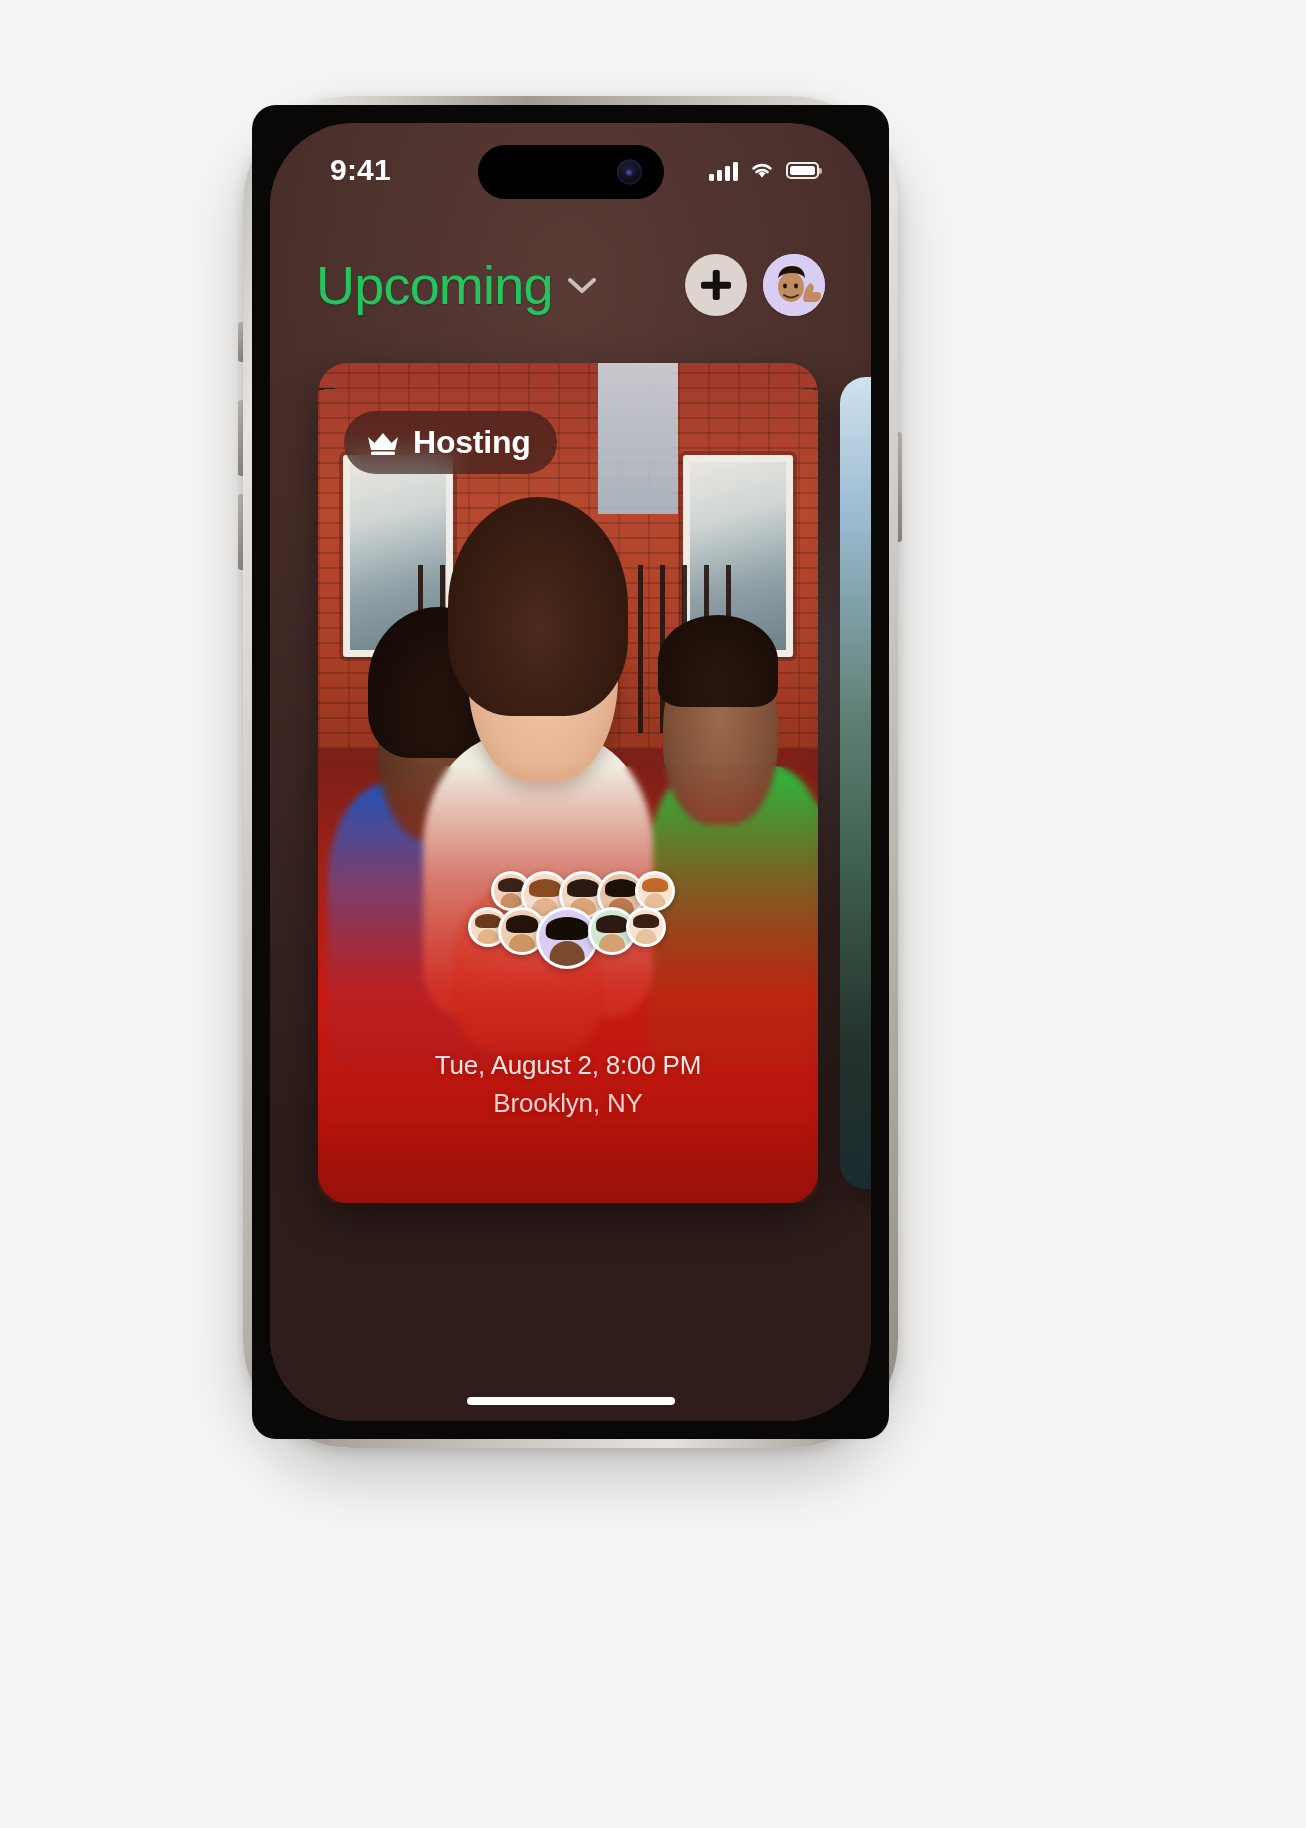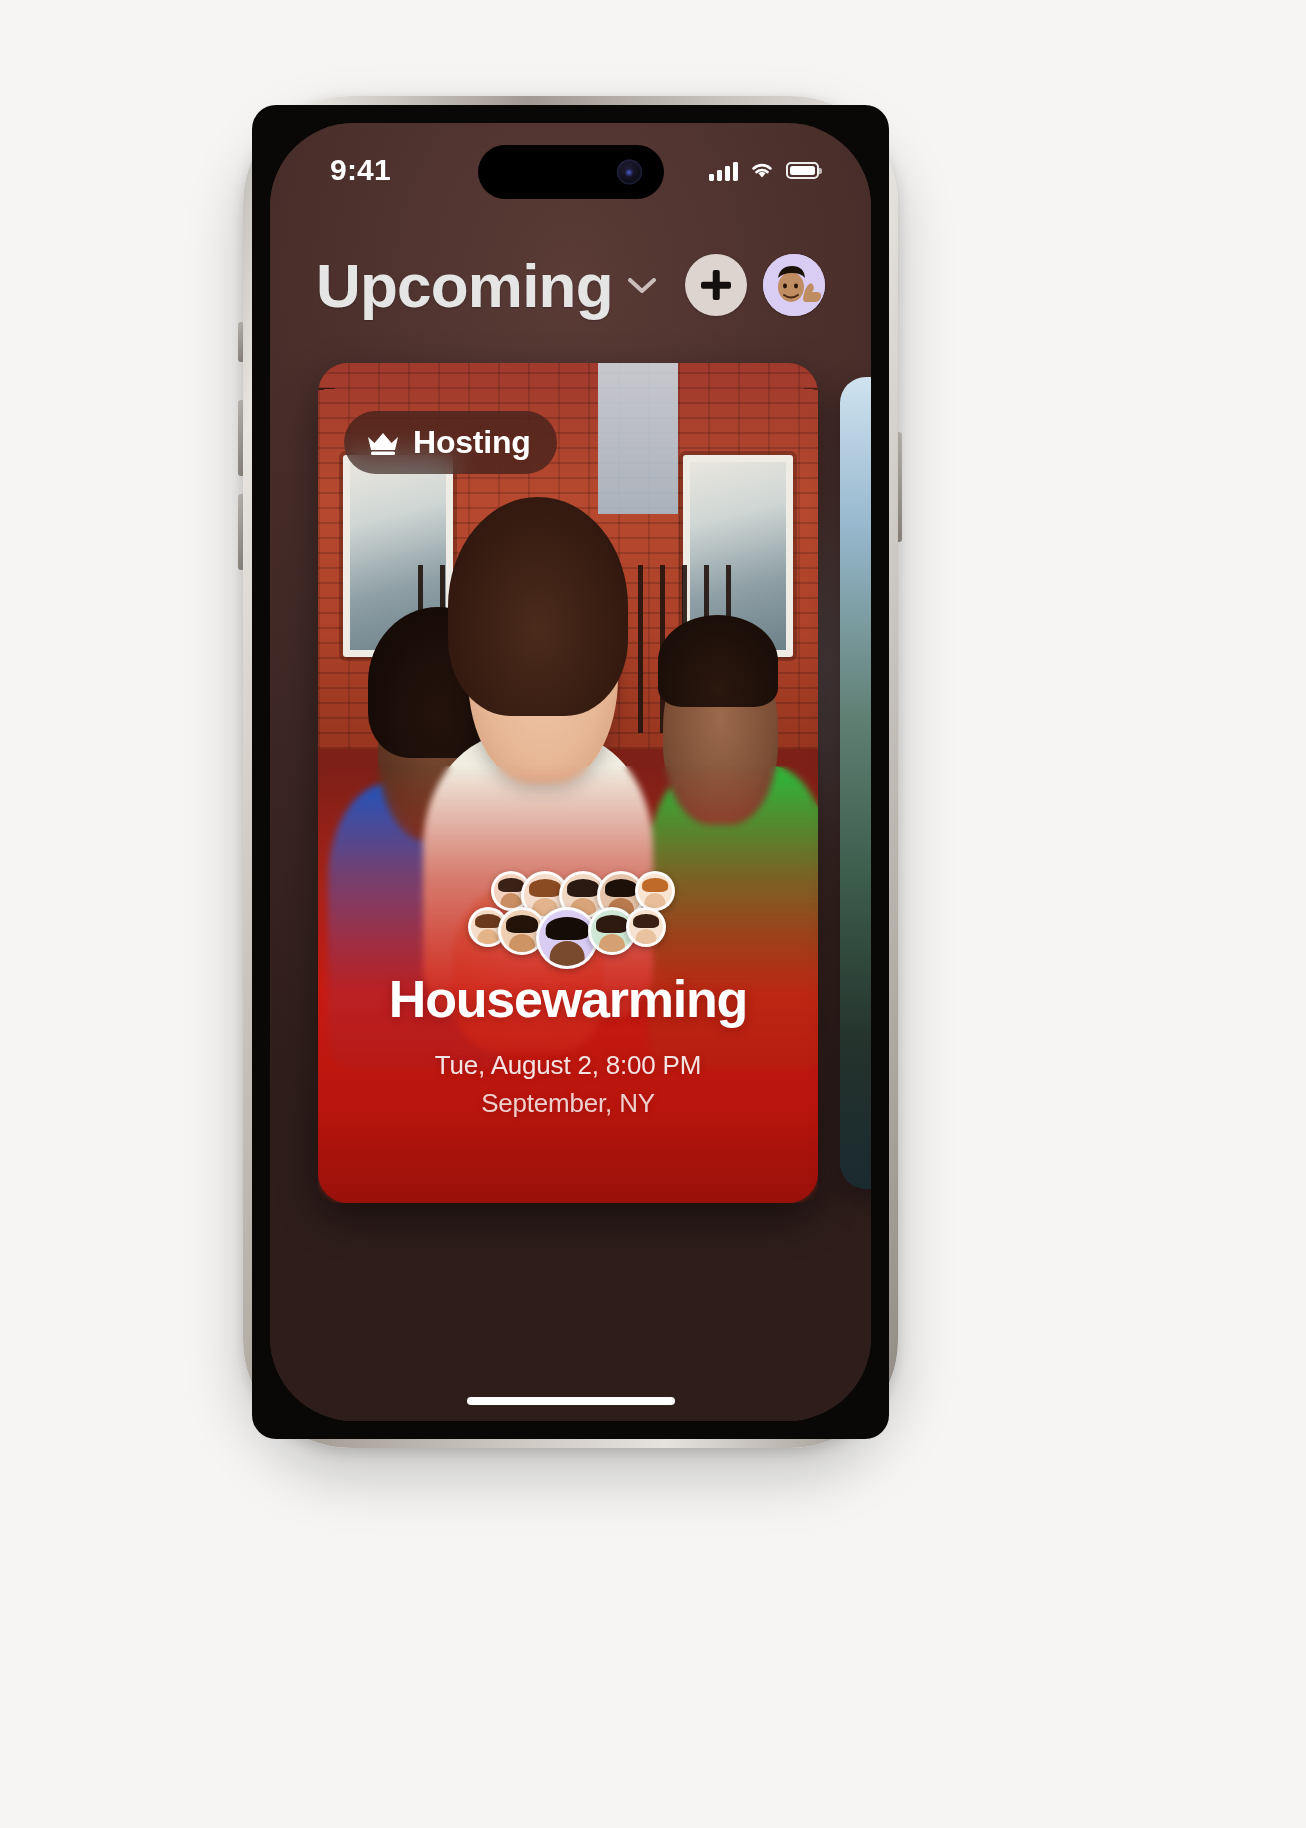--- a/index.html
+++ b/index.html
@@ -94,21 +94,21 @@
   .battery::after{ content:""; position:absolute; right:-5px; top:4.5px; width:2.6px; height:6px; background:rgba(255,255,255,.65); border-radius:0 2px 2px 0;}
   .battery span{ position:absolute; left:2px; top:2px; bottom:2px; width:calc(100% - 4px); background:#fff; border-radius:2.5px; display:block;}
 
   
   .navbar {
     position:absolute; left:0; right:0; top:118px; height:88px;
     display:flex; align-items:center; padding:0 46px;
   }
   .nav-title-wrap { display:flex; align-items:center; gap:14px; flex:1; }
   .nav-title {
-    color:#e5e5e5; font-size:62px; font-weight:bold; letter-spacing:-.8px;
+    color:#22c55e; font-size:54px; font-weight:normal; letter-spacing:-.8px;
     text-shadow:0 1px 2px rgba(0,0,0,.25);
   }
   .chev { width:30px; height:17px; opacity:.82; }
   .nav-actions { display:flex; align-items:center; gap:16px; }
   .circle-btn {
     width:62px; height:62px; border-radius:50%;
     background:#ddd4cf;
     display:flex; align-items:center; justify-content:center;
     box-shadow:0 1px 3px rgba(0,0,0,.2);
   }
@@ -447,24 +447,23 @@
                 </div>
                 <div class="memoji sm" style="background:#f7e3d1">
                   <div class="hair" style="background:#3a2014"></div>
                     <div class="face" style="background:#e9c2a0"></div>
                 </div>
               </div>
             </div>
 
             <div class="card-text">
               <div class="event-title">
-                <div>Housewarming</div>
               </div>
               <div class="event-date">Tue, August 2, 8:00 PM</div>
-              <div class="event-location">September, NY</div>
+              <div class="event-location">Brooklyn, NY</div>
             </div>
           </div>
 
           <div class="card-next"></div>
         </div>
 
         <div class="home-indicator"></div>
 
       </div>
     </div>

